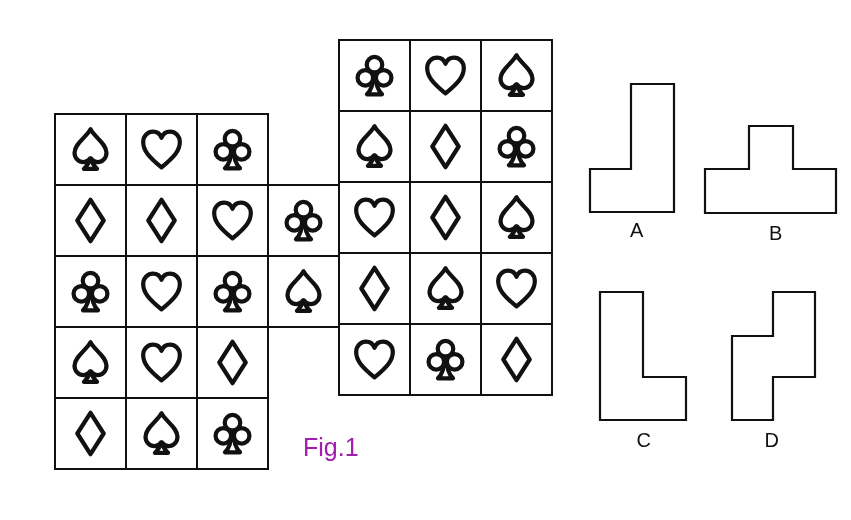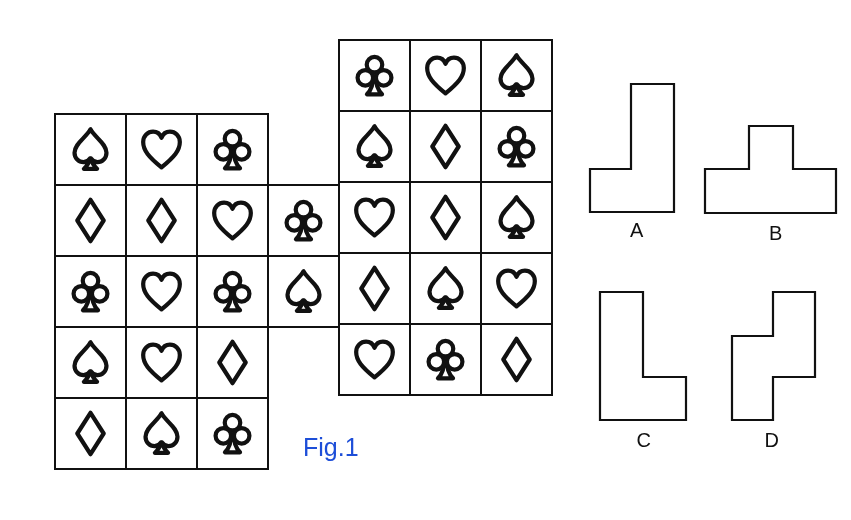--- a/index.html
+++ b/index.html
@@ -42,21 +42,21 @@
   }
   #label-A { left: 637px; top: 219px; }
   #label-B { left: 776px; top: 222px; }
   #label-C { left: 644px; top: 429px; }
   #label-D { left: 772px; top: 429px; }
   #fig-caption {
     position: absolute;
     left: 303px; top: 433px;
     font-size: 25px;
     font-weight: 500;
-    color: #1d4ed8;
+    color: #a21caf;
   }
   #suit-defs { position: absolute; width: 0; height: 0; overflow: hidden; }
 </style>
 </head>
 <body>
 
 <div id="canvas">
 
   <svg id="suit-defs" aria-hidden="true">
     <symbol id="sym-spade" viewBox="0 0 100 100">

